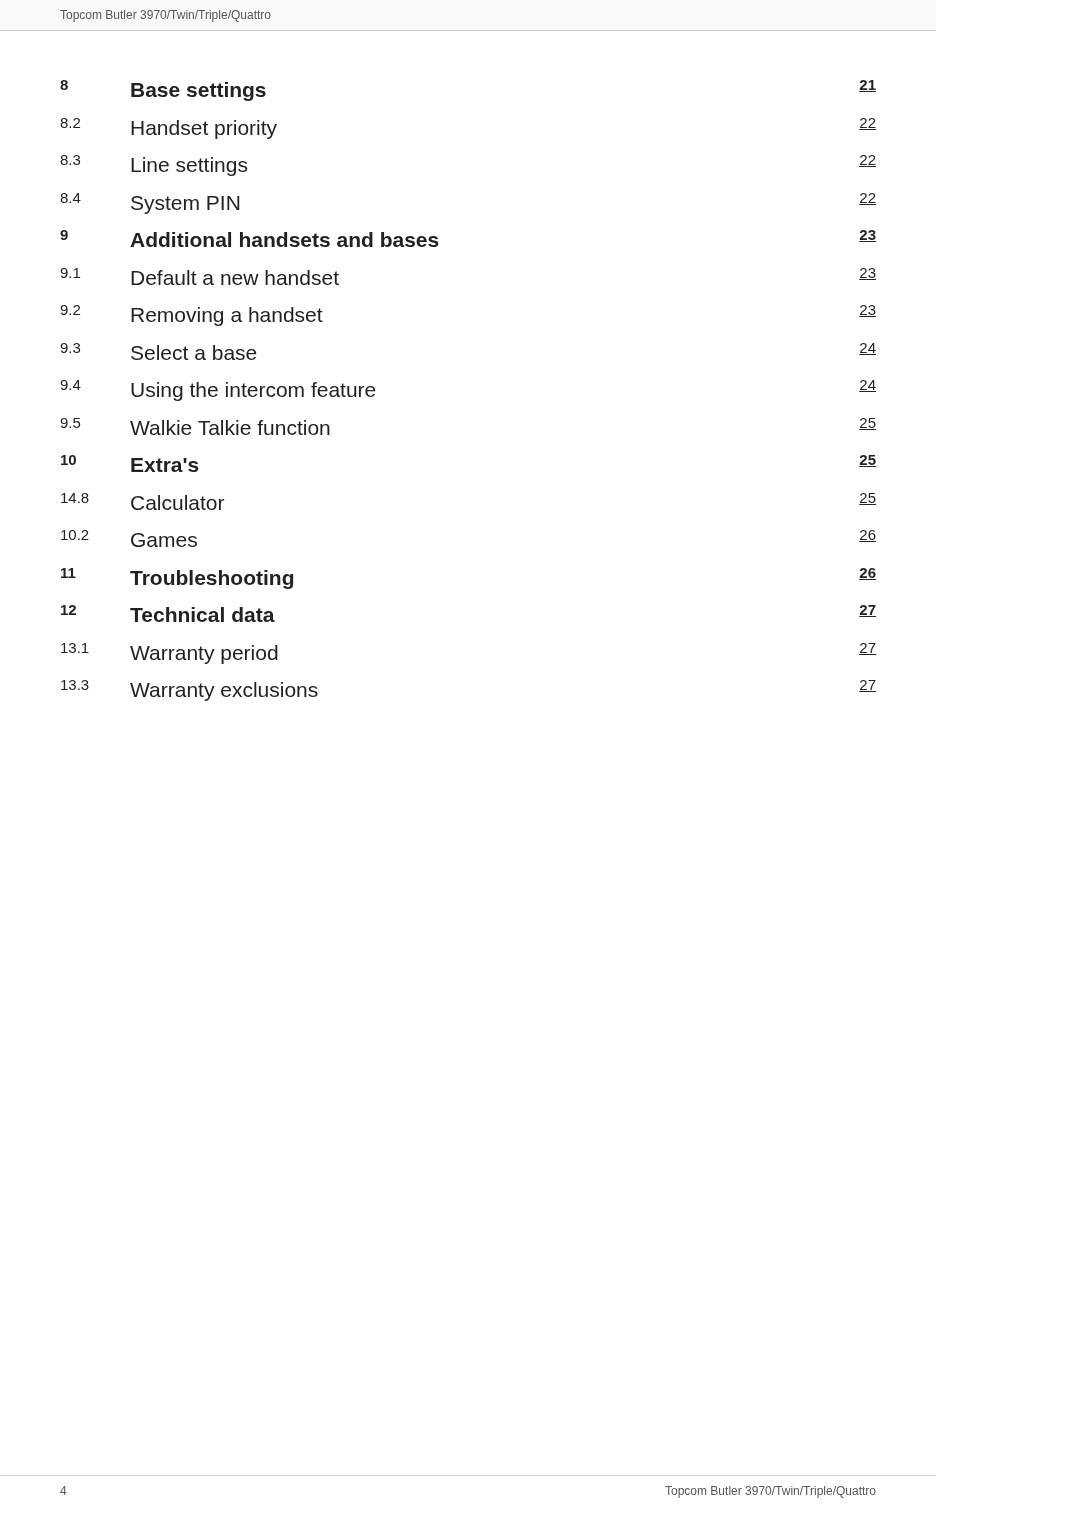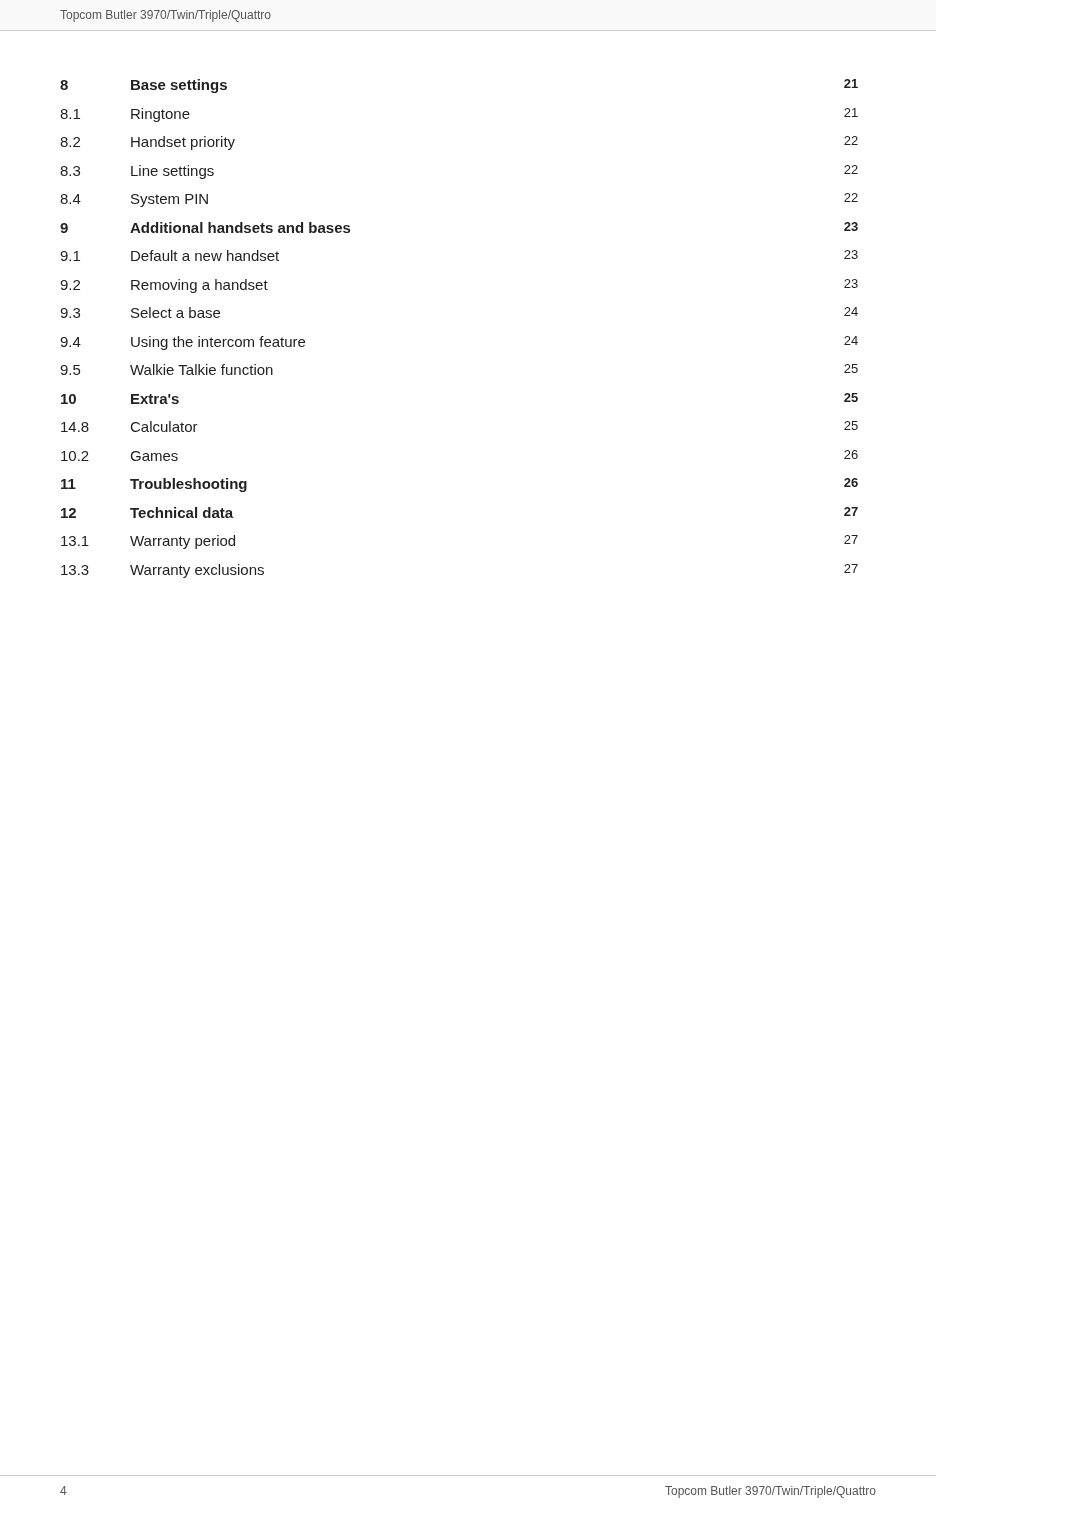--- a/index.html
+++ b/index.html
@@ -48,28 +48,29 @@
       vertical-align: top;
       line-height: 1.5;
     }
 
     .toc-table .col-num {
       width: 70px;
       font-size: 15px;
     }
 
     .toc-table .col-title {
+      font-size: 21px;
+      padding-right: 20px;
+    }
+
+    .toc-table .col-page {
+      text-align: right;
+      width: 50px;
       font-size: 15px;
-      padding-right: 20px;
-    }
-
-    .toc-table .col-page {
-      text-align: center;
-      width: 50px;
-      font-size: 13px;
+      text-decoration: underline;
     }
 
     .toc-table .bold-row td {
       font-weight: bold;
     }
 
     .toc-table .normal-row td {
       font-weight: normal;
     }
 
@@ -99,25 +100,20 @@
 
   <div class="content-area">
     <table class="toc-table">
       <tbody id="toc-body">
       <tr class="bold-row">
             <td class="col-num">8</td>
             <td class="col-title">Base settings</td>
             <td class="col-page">21</td>
           </tr>
           <tr class="normal-row">
-            <td class="col-num">8.1</td>
-            <td class="col-title">Ringtone</td>
-            <td class="col-page">21</td>
-          </tr>
-          <tr class="normal-row">
             <td class="col-num">8.2</td>
             <td class="col-title">Handset priority</td>
             <td class="col-page">22</td>
           </tr>
           <tr class="normal-row">
             <td class="col-num">8.3</td>
             <td class="col-title">Line settings</td>
             <td class="col-page">22</td>
           </tr>
           <tr class="normal-row">

